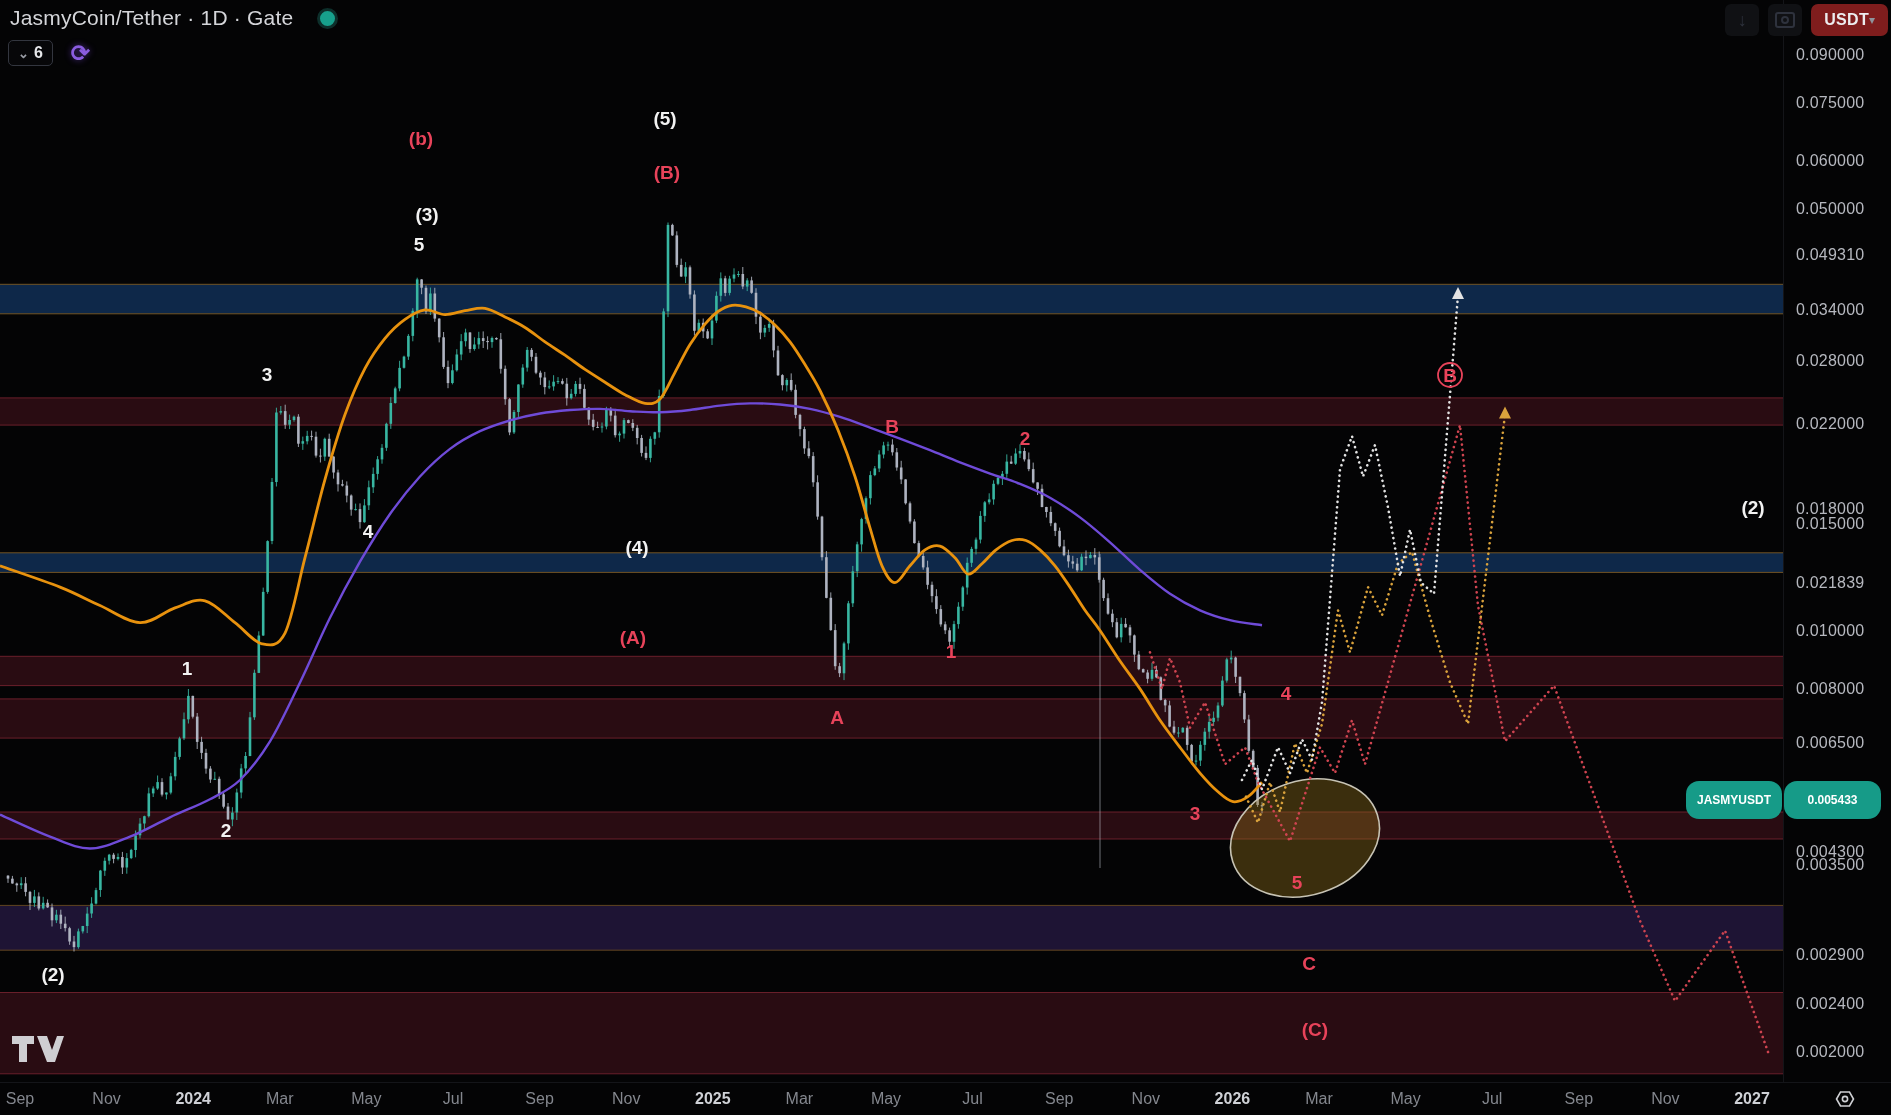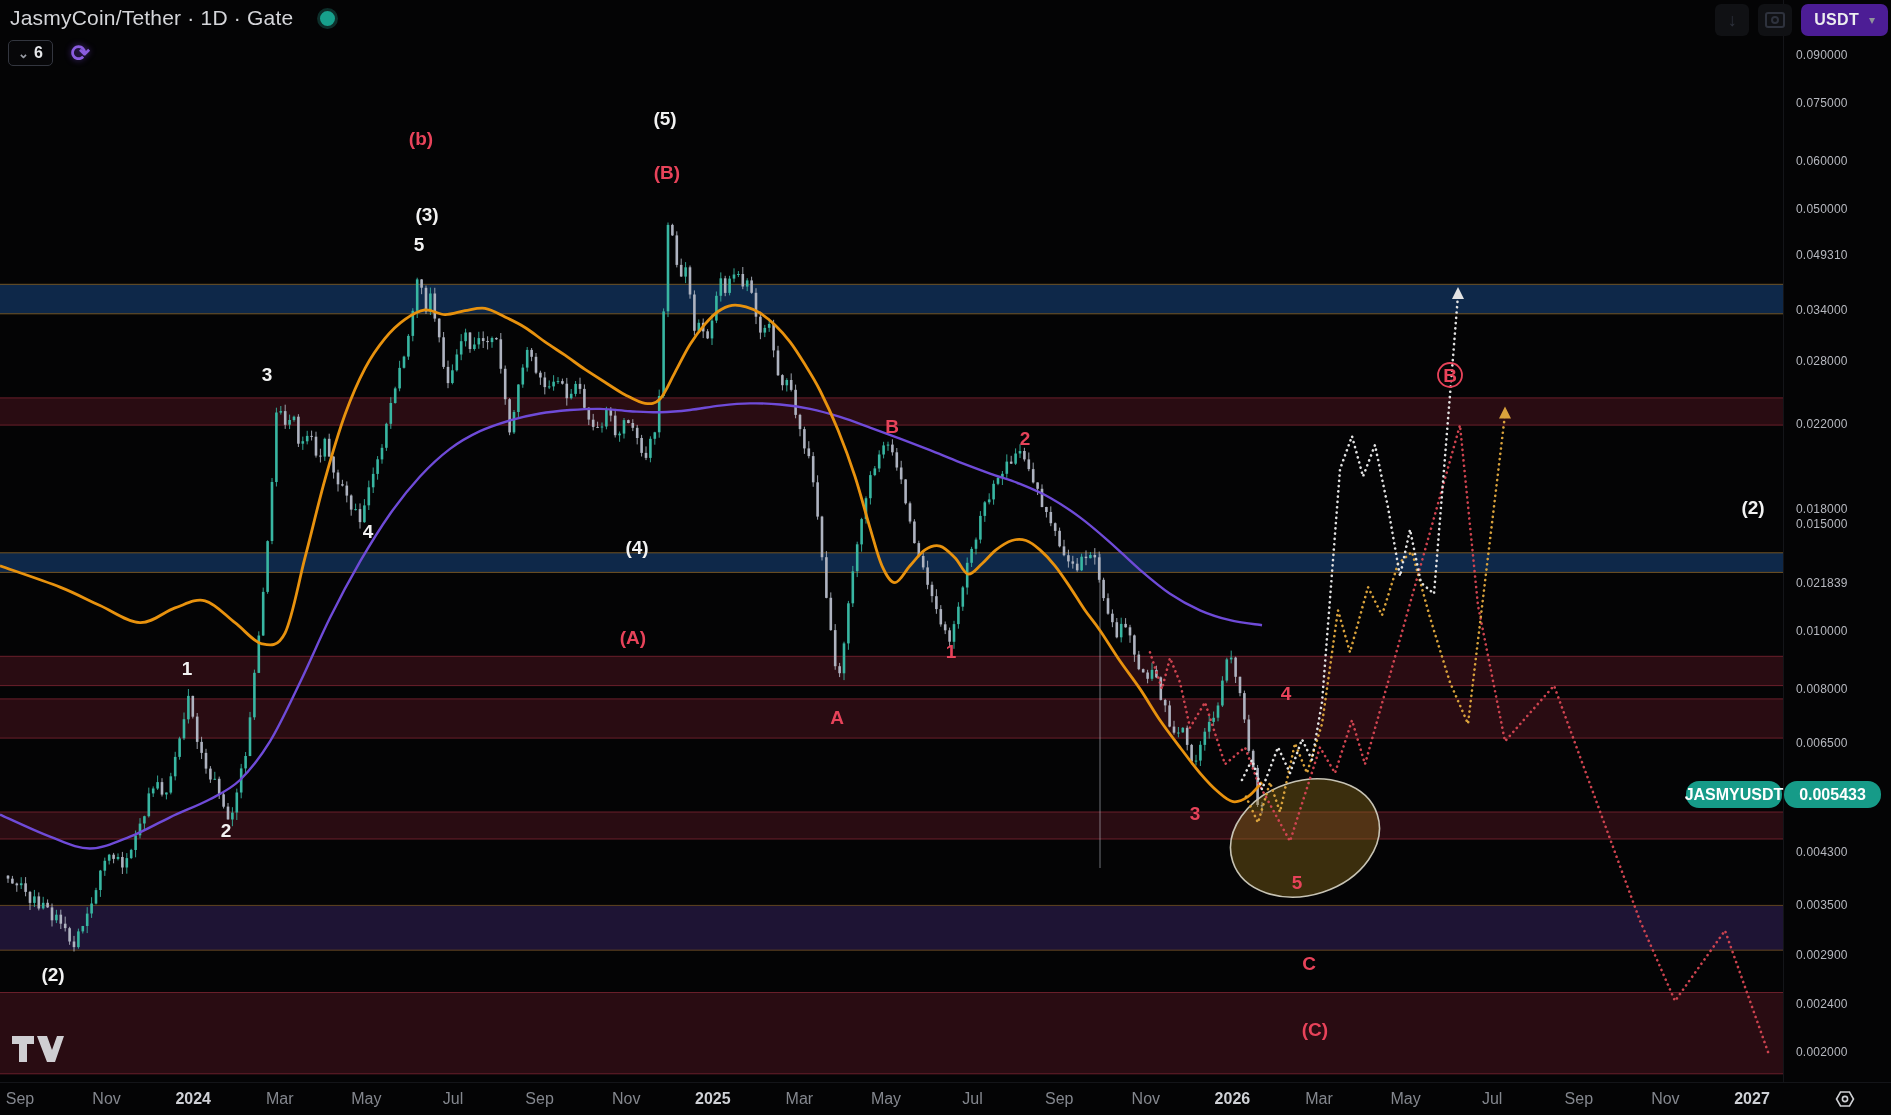--- a/index.html
+++ b/index.html
@@ -17,31 +17,31 @@
   .tools{position:absolute;left:8px;top:40px;display:flex;align-items:center;gap:18px;z-index:30;}
   .badge6{display:flex;align-items:center;gap:5px;border:1px solid #33363f;border-radius:5px;
           padding:3px 9px;color:#e6e7ea;font-size:16px;font-weight:bold;background:rgba(10,10,12,.6);cursor:pointer;}
   .badge6 .chev{color:#9a9da6;font-size:13px;}
   .sync{color:#8a5ce0;font-size:23px;font-weight:bold;line-height:1;cursor:pointer;text-shadow:0 0 6px rgba(120,70,220,.6);}
   
   .tr{position:absolute;top:4px;right:3px;display:flex;align-items:center;gap:9px;z-index:30;}
   .ghostbtn{width:34px;height:32px;border-radius:6px;background:#101114;display:flex;align-items:center;justify-content:center;color:#2e323d;font-size:18px;cursor:pointer;}
   .cam{width:16px;height:12px;border:2px solid #2e323d;border-radius:3px;position:relative;}
   .cam:after{content:"";position:absolute;left:4px;top:2px;width:4px;height:4px;border:2px solid #2e323d;border-radius:50%;}
-  .usdt{display:flex;align-items:center;gap:10px;background:#4c1d95;border-radius:7px;padding:7px 13px;cursor:pointer;}
+  .usdt{display:flex;align-items:center;background:#7f1d1d;border-radius:7px;padding:7px 13px;cursor:pointer;}
   .usdt .t{color:#ecedef;font-size:16px;font-weight:bold;letter-spacing:.3px;}
   .usdt .c{color:#8f939c;font-size:12px;}
   
   .paxis{position:absolute;left:1783px;top:0;width:108px;height:1082px;border-left:1px solid #141519;z-index:20;cursor:ns-resize;}
-  .ptick{position:absolute;left:12px;transform:translateY(-50%);color:#b6b8bf;font-size:12px;letter-spacing:.2px;}
+  .ptick{position:absolute;left:12px;transform:translateY(-50%);color:#b6b8bf;font-size:16px;letter-spacing:.2px;}
   .taxis{position:absolute;left:0;top:1082px;width:1891px;height:33px;border-top:1px solid #141519;z-index:20;cursor:ew-resize;}
   .ttick{position:absolute;top:7px;transform:translateX(-50%);color:#84878e;font-size:16px;}
   .ttick.major{color:#cfd1d6;font-weight:bold;}
   .lastrow{position:absolute;top:781px;left:0;width:100%;height:27px;z-index:25;}
-  .tag{position:absolute;height:27px;border-radius:13px;background:#169b88;color:#fff;font-size:16px;font-weight:bold;
+  .tag{position:absolute;height:38px;border-radius:13px;background:#169b88;color:#fff;font-size:12px;font-weight:bold;
        display:flex;align-items:center;justify-content:center;}
   .symtag{left:1686px;width:96px;}
   .pricetag{left:1784px;width:97px;}
   .gear{position:absolute;left:1827px;top:1086px;width:36px;height:26px;display:flex;align-items:center;justify-content:center;cursor:pointer;z-index:30;}
   .tvlogo{position:absolute;left:10px;top:1034px;z-index:15;opacity:.95;}
 </style>
 </head>
 <body>
 
 <div class="stage">
@@ -715,21 +715,21 @@
       <span class="ptick" style="top: 309.9px;">0.034000</span>
       <span class="ptick" style="top: 360.8px;">0.028000</span>
       <span class="ptick" style="top: 424px;">0.022000</span>
       <span class="ptick" style="top: 476.5px; margin-top: 32px;">0.018000</span>
       <span class="ptick" style="top: 524.3px;">0.015000</span>
       <span class="ptick" style="top: 582.7px;">0.021839</span>
       <span class="ptick" style="top: 630.5px;">0.010000</span>
       <span class="ptick" style="top: 688.9px;">0.008000</span>
       <span class="ptick" style="top: 743.3px;">0.006500</span>
       <span class="ptick" style="top: 851.5px;">0.004300</span>
-      <span class="ptick" style="top: 905px;">0.003500</span>
+      <span class="ptick" style="top: 865px;">0.003500</span>
       <span class="ptick" style="top: 954.7px;">0.002900</span>
       <span class="ptick" style="top: 1004.2px;">0.002400</span>
       <span class="ptick" style="top: 1052px;">0.002000</span>
     </div>
   <div class="taxis" id="taxis">
       <span class="ttick" style="left: 20px;">Sep</span>
       <span class="ttick" style="left: 106.6px;">Nov</span>
       <span class="ttick major" style="left: 193.2px;">2024</span>
       <span class="ttick" style="left: 279.8px;">Mar</span>
       <span class="ttick" style="left: 366.4px;">May</span>

